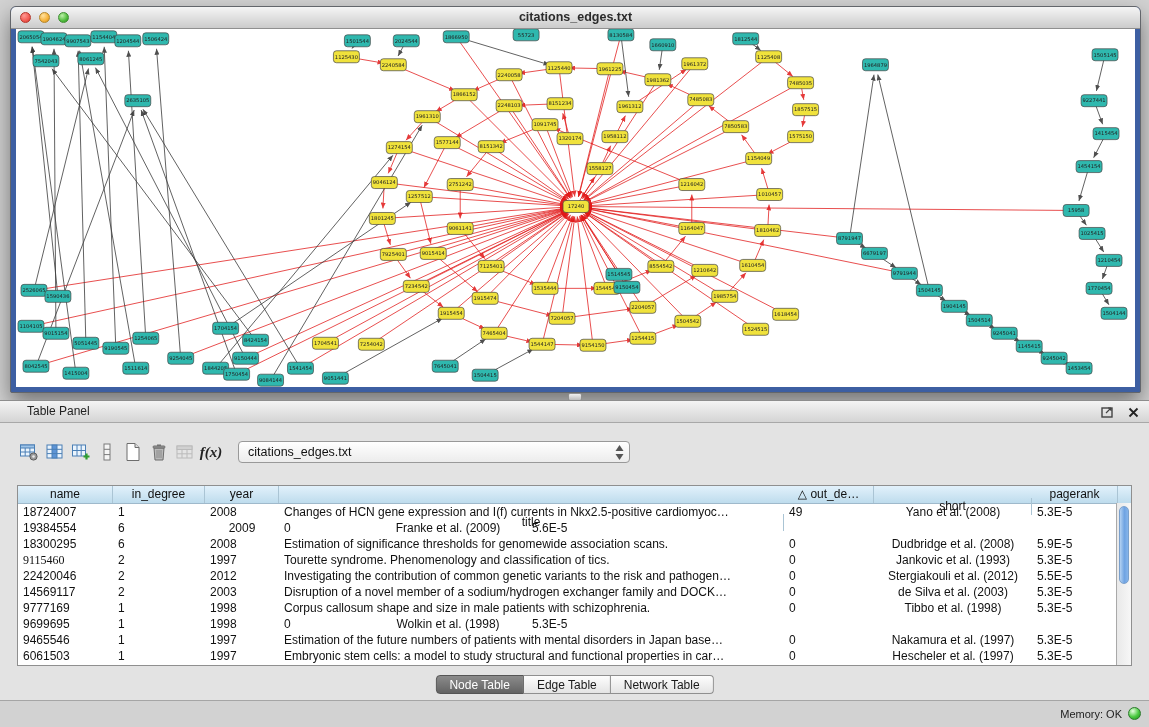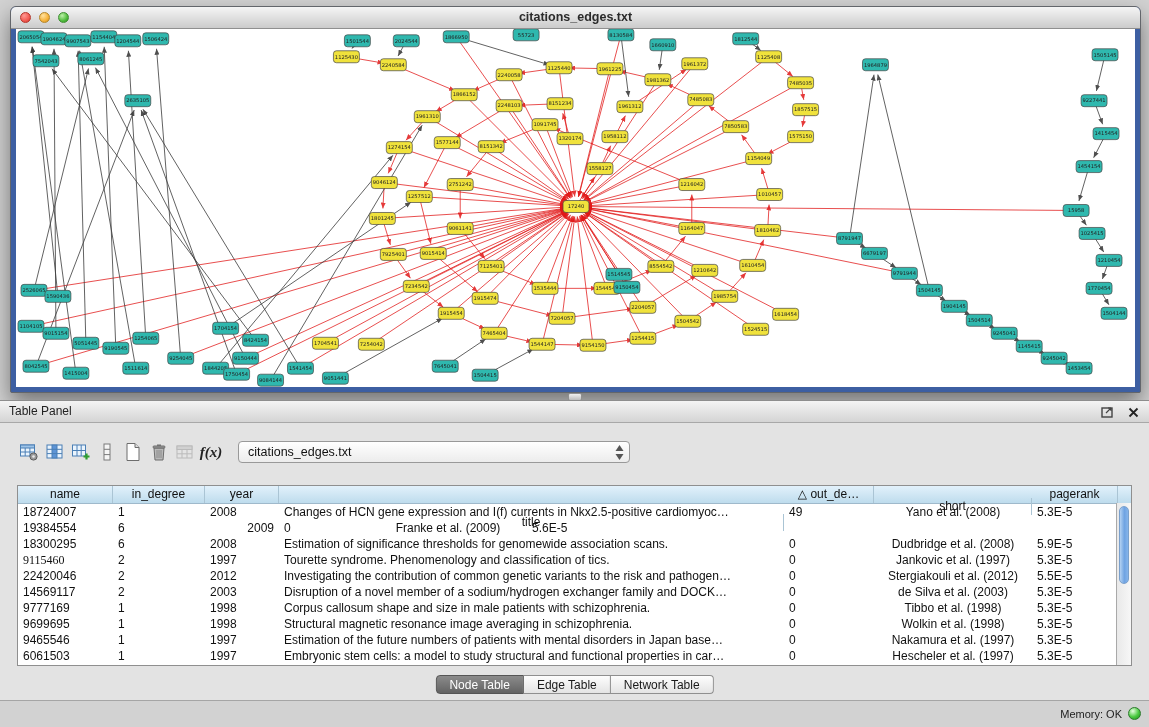--- a/index.html
+++ b/index.html
@@ -40,21 +40,21 @@
   .grip{position:absolute;left:568px;top:2px;width:12px;height:6px;background:linear-gradient(#efefef,#bdbdbd);border:1px solid #909090;border-radius:2px;}
   
   .table-panel{
     position:absolute;left:0;top:400px;width:1149px;height:299px;
     background:#e3e3e3;border-top:1px solid #8d8d8d;border-bottom:1px solid #a5a5a5;
   }
   .panel-header{
     height:21px;background:linear-gradient(#f4f4f4,#d4d4d4);
     border-bottom:1px solid #a8a8a8;position:relative;
   }
-  .panel-title{font-size:12px;color:#222;line-height:21px;padding-left:9px;}
+  .panel-title{font-size:12px;color:#222;line-height:21px;padding-left:27px;}
   .panel-header-icons{position:absolute;right:10px;top:3px;display:flex;gap:14px;align-items:center;}
   .panel-content{position:absolute;left:0;top:22px;right:0;bottom:0;}
   
   .toolbar{position:absolute;left:16px;top:16px;display:flex;align-items:center;}
   .tool-btn{width:26px;height:26px;display:flex;align-items:center;justify-content:center;background:transparent;border:none;padding:0;}
   .fx{font-family:"Liberation Serif",serif;font-style:italic;font-weight:bold;font-size:15px;color:#222;}
   .combo{
     margin-left:14px;width:392px;height:22px;box-sizing:border-box;
     background:linear-gradient(#ffffff,#ececec);border:1px solid #999;border-radius:4px;
     position:relative;font-size:12.5px;color:#111;line-height:20px;padding:0 24px 0 9px;
@@ -867,41 +867,41 @@
             <div class="td" style="width: 92px; text-align: left;">1</div>
             <div class="td" style="width: 74px; text-align: left;">2008</div>
             <div class="td" style="width: 505px; text-align: left;">Changes of HCN gene expression and I(f) currents in Nkx2.5-positive cardiomyoc…</div>
             <div class="td" style="width: 90px; text-align: left;">49</div>
             <div class="td" style="width: 158px; text-align: center;">Yano et al. (2008)</div>
             <div class="td" style="width: 86px; text-align: left;">5.3E-5</div>
           </div>
           <div class="tr">
             <div class="td" style="width: 95px; text-align: left;">19384554</div>
             <div class="td" style="width: 92px; text-align: left;">6</div>
-            <div class="td" style="width: 74px; text-align: right;">2009</div>
+            <div class="td" style="width: 74px; text-align: center;">2009</div>
             <div class="td" style="width: 90px; text-align: left;">0</div>
             <div class="td" style="width: 158px; text-align: center;">Franke et al. (2009)</div>
             <div class="td" style="width: 86px; text-align: left;">5.6E-5</div>
           </div>
           <div class="tr">
             <div class="td" style="width: 95px; text-align: left;">18300295</div>
             <div class="td" style="width: 92px; text-align: left;">6</div>
             <div class="td" style="width: 74px; text-align: left;">2008</div>
             <div class="td" style="width: 505px; text-align: left;">Estimation of significance thresholds for genomewide association scans.</div>
             <div class="td" style="width: 90px; text-align: left;">0</div>
             <div class="td" style="width: 158px; text-align: center;">Dudbridge et al. (2008)</div>
             <div class="td" style="width: 86px; text-align: left;">5.9E-5</div>
           </div>
           <div class="tr">
             <div class="td" style="width: 95px; text-align: left; font-family: Liberation Serif, serif;">9115460</div>
             <div class="td" style="width: 92px; text-align: left;">2</div>
             <div class="td" style="width: 74px; text-align: left;">1997</div>
             <div class="td" style="width: 505px; text-align: left;">Tourette syndrome. Phenomenology and classification of tics.</div>
             <div class="td" style="width: 90px; text-align: left;">0</div>
-            <div class="td" style="width: 158px; text-align: center;">Jankovic et al. (1997)</div>
+            <div class="td" style="width: 158px; text-align: center;">Jankovic et al. (1993)</div>
             <div class="td" style="width: 86px; text-align: left;">5.3E-5</div>
           </div>
           <div class="tr">
             <div class="td" style="width: 95px; text-align: left;">22420046</div>
             <div class="td" style="width: 92px; text-align: left;">2</div>
             <div class="td" style="width: 74px; text-align: left;">2012</div>
             <div class="td" style="width: 505px; text-align: left;">Investigating the contribution of common genetic variants to the risk and pathogen…</div>
             <div class="td" style="width: 90px; text-align: left;">0</div>
             <div class="td" style="width: 158px; text-align: center;">Stergiakouli et al. (2012)</div>
             <div class="td" style="width: 86px; text-align: left;">5.5E-5</div>
@@ -921,21 +921,20 @@
             <div class="td" style="width: 74px; text-align: left;">1998</div>
             <div class="td" style="width: 505px; text-align: left;">Corpus callosum shape and size in male patients with schizophrenia.</div>
             <div class="td" style="width: 90px; text-align: left;">0</div>
             <div class="td" style="width: 158px; text-align: center;">Tibbo et al. (1998)</div>
             <div class="td" style="width: 86px; text-align: left;">5.3E-5</div>
           </div>
           <div class="tr">
             <div class="td" style="width: 95px; text-align: left;">9699695</div>
             <div class="td" style="width: 92px; text-align: left;">1</div>
             <div class="td" style="width: 74px; text-align: left;">1998</div>
-            <div class="td" style="width: 505px; text-align: left;">Structural magnetic resonance image averaging in schizophrenia.</div>
             <div class="td" style="width: 90px; text-align: left;">0</div>
             <div class="td" style="width: 158px; text-align: center;">Wolkin et al. (1998)</div>
             <div class="td" style="width: 86px; text-align: left;">5.3E-5</div>
           </div>
           <div class="tr">
             <div class="td" style="width: 95px; text-align: left;">9465546</div>
             <div class="td" style="width: 92px; text-align: left;">1</div>
             <div class="td" style="width: 74px; text-align: left;">1997</div>
             <div class="td" style="width: 505px; text-align: left;">Estimation of the future numbers of patients with mental disorders in Japan base…</div>
             <div class="td" style="width: 90px; text-align: left;">0</div>

